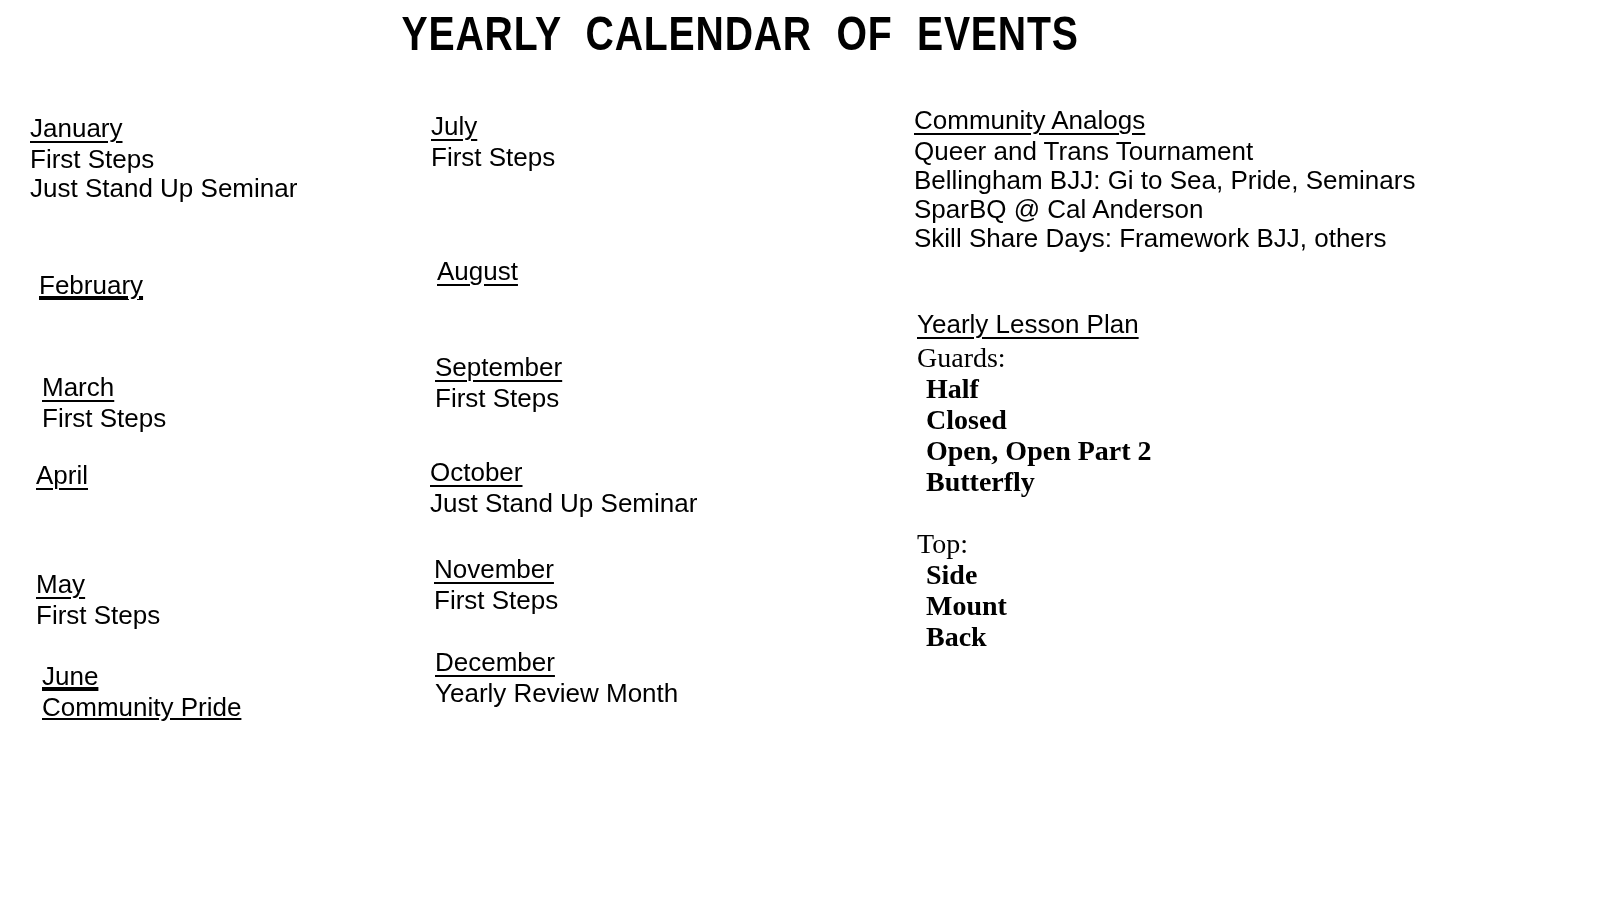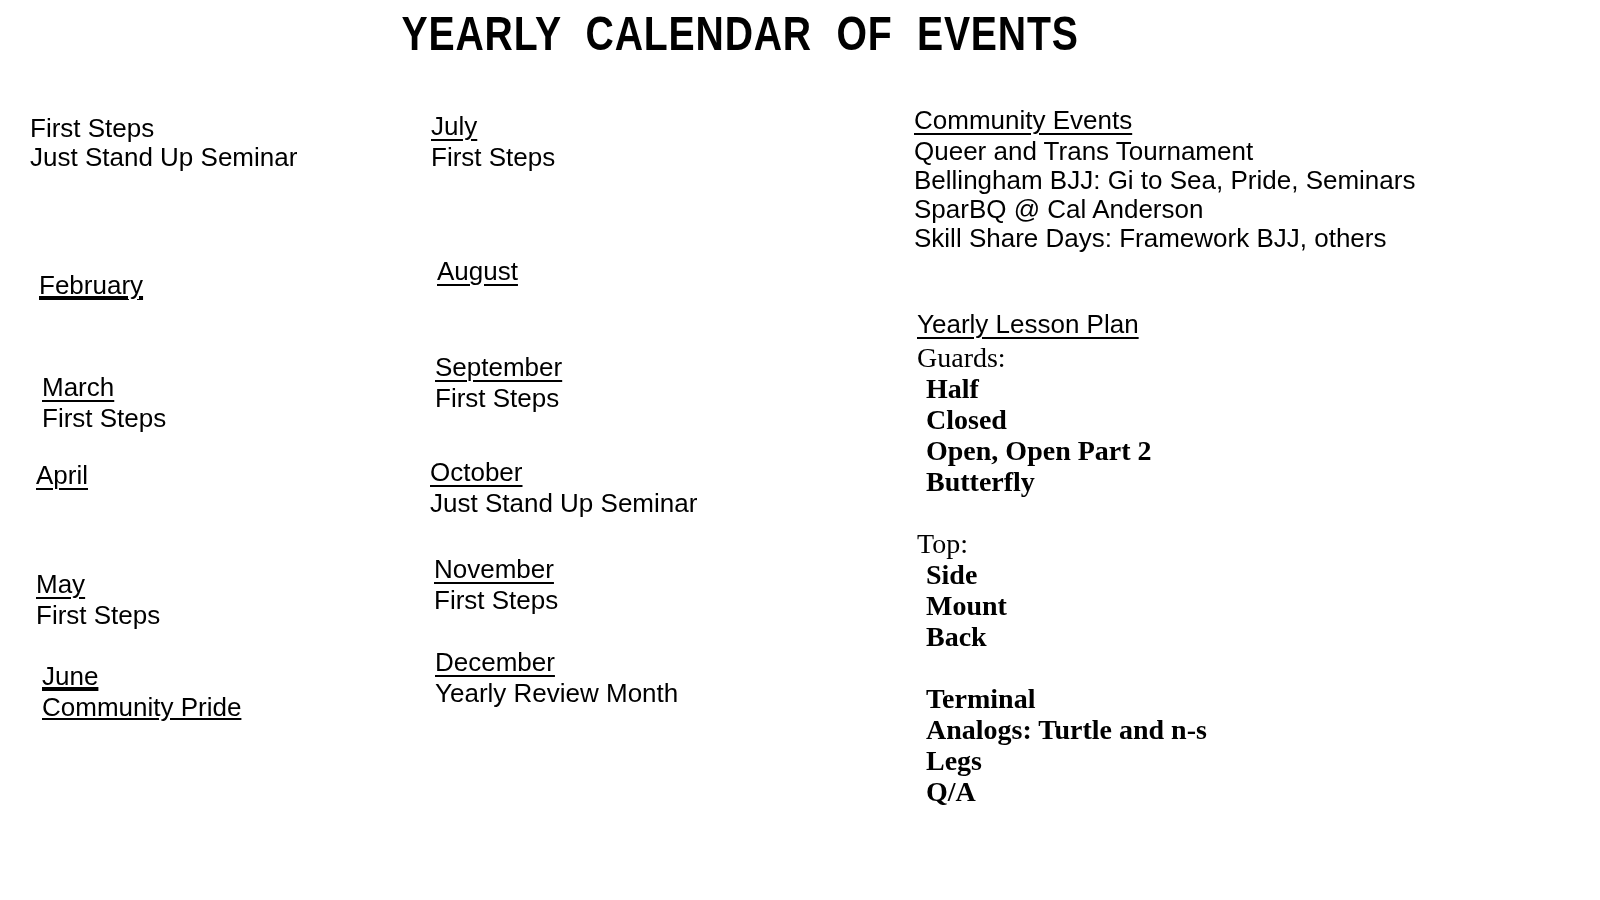--- a/index.html
+++ b/index.html
@@ -89,20 +89,21 @@
 </head>
 <body>
 
 <div class="page">
 
   <div class="title">
     <span class="stretch">YEARLY CALENDAR OF EVENTS</span>
   </div>
 
   <div class="month" style="left:30px; top:114px;">
+    <div class="month-name underlined">January</div>
     <div class="event-line">First Steps</div>
     <div class="event-line">Just Stand Up Seminar</div>
   </div>
 
   <div class="month" style="left:39px; top:271px;text-decoration:underline;">
     <div class="month-name underlined">February</div>
   </div>
 
   <div class="month" style="left:42px; top:373px;">
     <div class="month-name underlined">March</div>
@@ -146,21 +147,21 @@
     <div class="month-name underlined">November</div>
     <div class="event-line">First Steps</div>
   </div>
 
   <div class="month" style="left:435px; top:648px;">
     <div class="month-name underlined">December</div>
     <div class="event-line">Yearly Review Month</div>
   </div>
 
   <div class="community">
-    <div class="section-heading underlined">Community Events</div>
+    <div class="section-heading underlined">Community Analogs</div>
     <div class="event-line">Queer and Trans Tournament</div>
     <div class="event-line">Bellingham BJJ: Gi to Sea, Pride, Seminars</div>
     <div class="event-line">SparBQ @ Cal Anderson</div>
     <div class="event-line">Skill Share Days: Framework BJJ, others</div>
   </div>
 
   <div class="lesson">
     <div class="section-heading underlined">Yearly Lesson Plan</div>
     <div class="lp-body">
 
@@ -176,25 +177,17 @@
 
       <div class="lp-group">
         <div class="lp-label">Top:</div>
         <div class="lp-items">
           <div class="lp-item">Side</div>
           <div class="lp-item">Mount</div>
           <div class="lp-item">Back</div>
         </div>
       </div>
 
-      <div class="lp-group">
-        <div class="lp-items">
-          <div class="lp-item">Terminal</div>
-          <div class="lp-item">Analogs: Turtle and n-s</div>
-          <div class="lp-item">Legs</div>
-          <div class="lp-item">Q/A</div>
-        </div>
-      </div>
 
     </div>
   </div>
 
 </div>
 
 </body></html>

